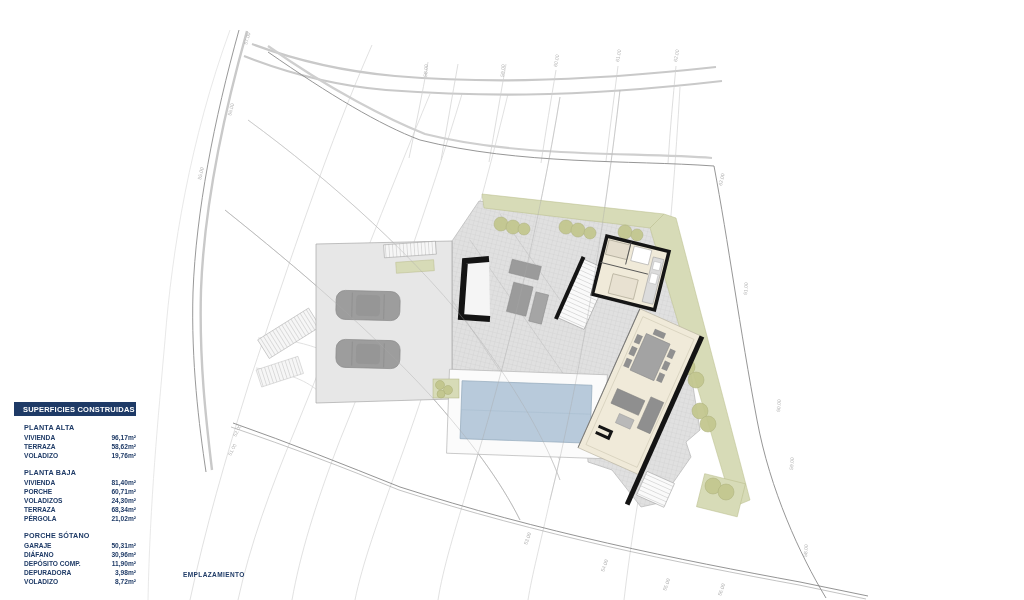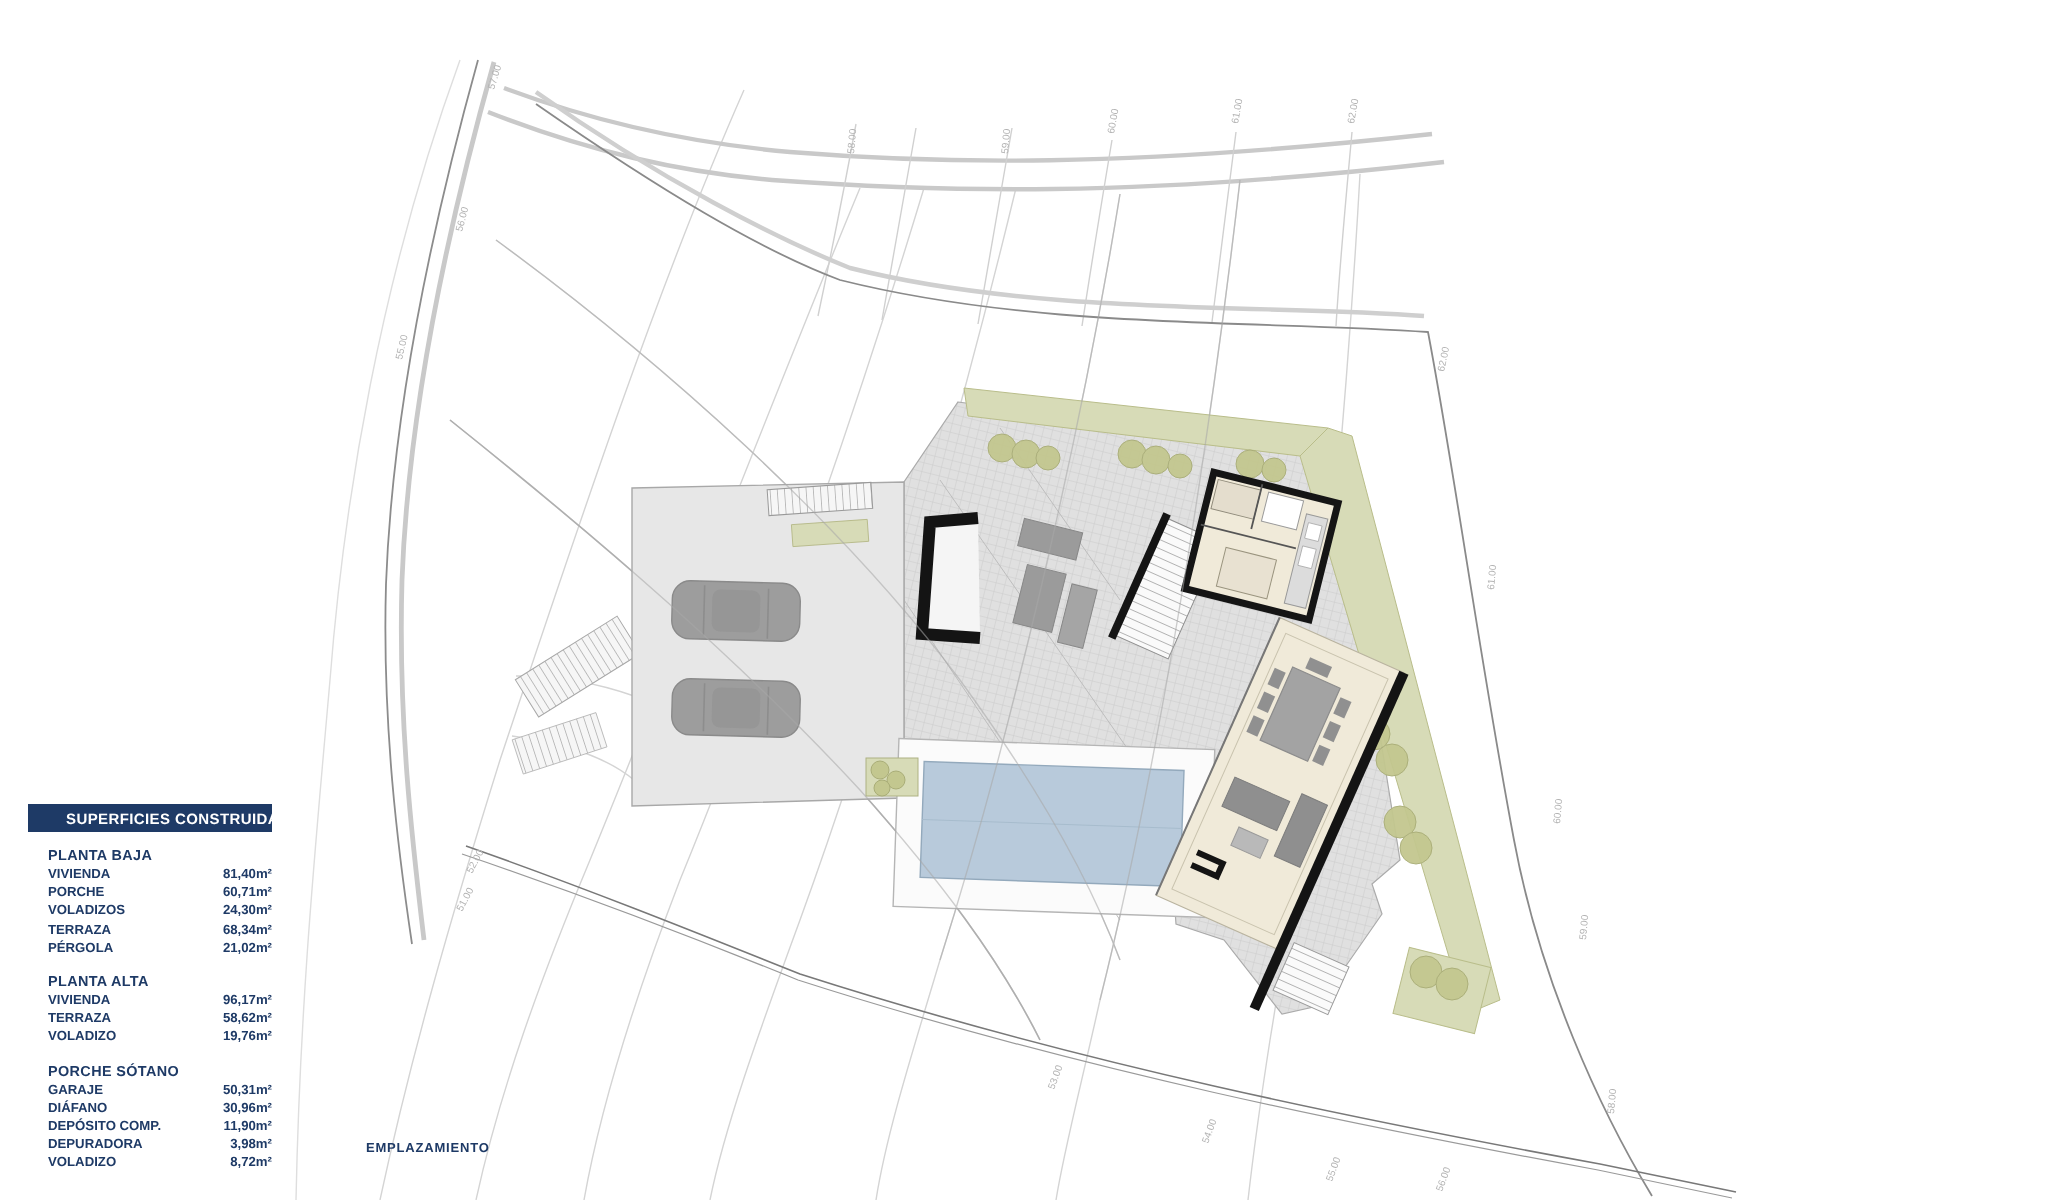--- a/index.html
+++ b/index.html
@@ -8,21 +8,21 @@
   svg{position:absolute;left:0;top:0;}
   .fill-garden{fill:var(--garden);}
   .fill-tree{fill:var(--tree);}
   .fill-pool{fill:var(--pool);}
   .fill-floor{fill:var(--floor);}
   .stroke-wall{stroke:var(--wall);}
 
   
   .legend{position:absolute;left:14px;top:402px;width:122px;}
   .legend-header{background:var(--navy);color:#fff;font-size:7.5px;font-weight:bold;
-                 letter-spacing:.2px;padding:3px 4px 2px 19px;white-space:nowrap;}
+                 letter-spacing:.2px;padding:3px 4px 2px 9px;white-space:nowrap;}
   .legend-section{margin-top:7px;}
   .legend-title{color:var(--navy);font-weight:bold;font-size:7.2px;letter-spacing:.2px;
                 padding-left:10px;margin-bottom:1px;white-space:nowrap;}
   .legend-row{display:flex;justify-content:space-between;color:var(--navy);
               font-size:6.6px;font-weight:bold;line-height:9.2px;padding-left:10px;white-space:nowrap;}
   .legend-row .val{text-align:right;}
 
   .plan-caption{position:absolute;left:183px;top:571px;color:var(--navy);
                 font-size:6.5px;font-weight:bold;letter-spacing:.4px;}
 
@@ -242,20 +242,40 @@
         <text class="contour-label" transform="translate(604,572) rotate(-70)">54.00</text>
         <text class="contour-label" transform="translate(666,591) rotate(-70)">55.00</text>
         <text class="contour-label" transform="translate(721,596) rotate(-70)">56.00</text>
       </g>
   </svg>
 
   <div class="legend">
     <div class="legend-header">SUPERFICIES CONSTRUIDAS</div>
     <div id="legend-sections">
     <div class="legend-section">
+      <div class="legend-title">PLANTA ALTA</div>
+      <div class="rows">
+    <div class="legend-row">
+      <span class="lbl">VIVIENDA</span>
+      <span class="val">96,17m²</span>
+    </div>
+
+    <div class="legend-row">
+      <span class="lbl">TERRAZA</span>
+      <span class="val">58,62m²</span>
+    </div>
+
+    <div class="legend-row">
+      <span class="lbl">VOLADIZO</span>
+      <span class="val">19,76m²</span>
+    </div>
+  </div>
+    </div>
+
+    <div class="legend-section">
       <div class="legend-title">PLANTA BAJA</div>
       <div class="rows">
     <div class="legend-row">
       <span class="lbl">VIVIENDA</span>
       <span class="val">81,40m²</span>
     </div>
 
     <div class="legend-row">
       <span class="lbl">PORCHE</span>
       <span class="val">60,71m²</span>
@@ -267,40 +287,20 @@
     </div>
 
     <div class="legend-row">
       <span class="lbl">TERRAZA</span>
       <span class="val">68,34m²</span>
     </div>
 
     <div class="legend-row">
       <span class="lbl">PÉRGOLA</span>
       <span class="val">21,02m²</span>
-    </div>
-  </div>
-    </div>
-
-    <div class="legend-section">
-      <div class="legend-title">PLANTA ALTA</div>
-      <div class="rows">
-    <div class="legend-row">
-      <span class="lbl">VIVIENDA</span>
-      <span class="val">96,17m²</span>
-    </div>
-
-    <div class="legend-row">
-      <span class="lbl">TERRAZA</span>
-      <span class="val">58,62m²</span>
-    </div>
-
-    <div class="legend-row">
-      <span class="lbl">VOLADIZO</span>
-      <span class="val">19,76m²</span>
     </div>
   </div>
     </div>
 
     <div class="legend-section">
       <div class="legend-title">PORCHE SÓTANO</div>
       <div class="rows">
     <div class="legend-row">
       <span class="lbl">GARAJE</span>
       <span class="val">50,31m²</span>

